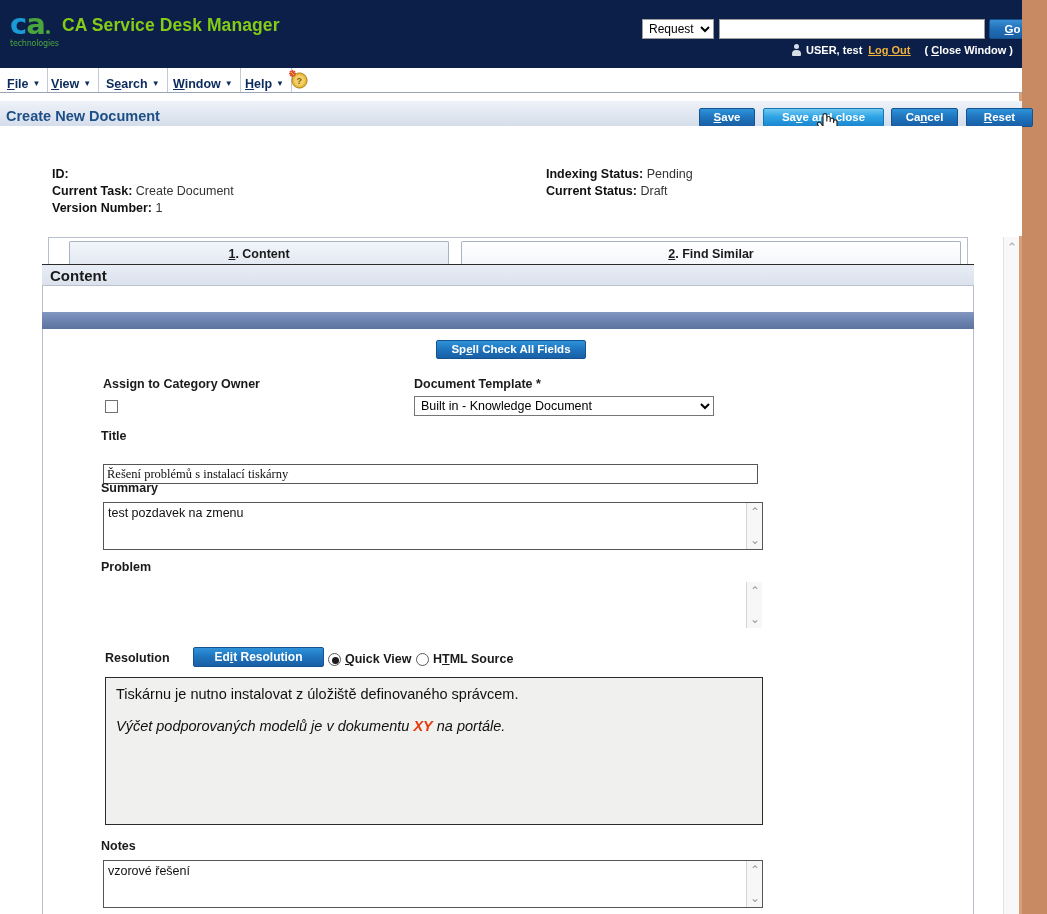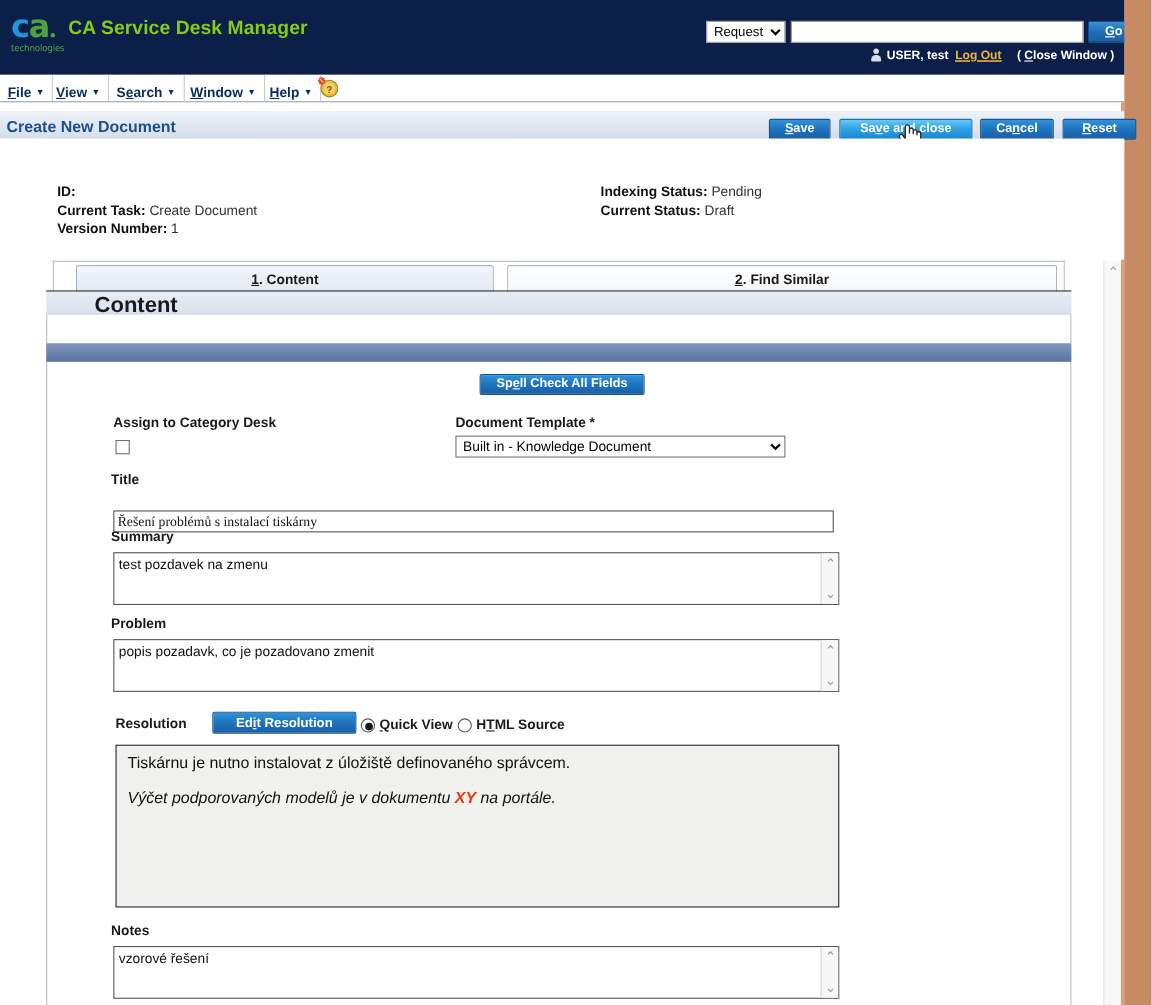--- a/index.html
+++ b/index.html
@@ -271,24 +271,23 @@
 
   .contentbar {
     position: absolute; left: 42px; top: 264px;
     width: 932px; height: 22px;
     background: linear-gradient(to bottom, #e8edf5 0%, #dbe2ed 100%);
     border-top: 1px solid #2b2b2b;
     border-bottom: 1px solid #b9c1cf;
   }
   .contentbar-lbl {
     position: absolute; left: 8px; top: 2px;
-    font-size: 20px;
+    font-size: 15px;
     font-weight: bold;
     color: #1a1a1a;
-    margin-left: 36px;
   }
   .whitegap {
     position: absolute; left: 42px; top: 286px;
     width: 932px; height: 26px;
     background: #ffffff;
     border-left: 1px solid #b7bfcc;
     border-right: 1px solid #b7bfcc;
   }
   .bluebar {
     position: absolute; left: 42px; top: 312px;
@@ -551,40 +550,39 @@
   <div class="contentbar">
     <div class="contentbar-lbl">Content</div>
   </div>
   <div class="whitegap"></div>
   <div class="bluebar"></div>
 
   <div class="formpanel">
 
     <div class="spellbtn"><span>Sp</span><u>e</u><span>ll Check All Fields</span></div>
 
-    <div class="flabel" style="left:60px; top:48px;">Assign to Category Desk</div>
+    <div class="flabel" style="left:60px; top:48px;">Assign to Category Owner</div>
     <div class="chk" style="left:62px; top:71px;"></div>
 
     <div class="flabel" style="left:371px; top:48px;">Document Template *</div>
     <select class="tmpl-select">
       <option>Built in - Knowledge Document</option>
     </select>
 
     <div class="flabel" style="left:58px; top:100px;">Title</div>
     <input class="txtinput" style="left: 60px; top: 121px; width: 655px; height: 20px;" type="text" value="Řešení problémů s instalací tiskárny">
 
     <div class="flabel" style="left:58px; top:152px;">Summary</div>
     <textarea class="txtarea" style="left: 60px; top: 173px; width: 660px; height: 48px;">test pozdavek na zmenu</textarea>
     <div class="fakescroll" style="left:703px; top:174px; height:46px;">
       <div class="ar up">⌃</div>
       <div class="ar dn">⌄</div>
     </div>
 
     <div class="flabel" style="left:58px; top:231px;">Problem</div>
-    <textarea class="txtarea" style="left: 60px; top: 252px; width: 660px; height: 48px;">popis pozadavk, co je pozadovano zmenit</textarea>
     <div class="fakescroll" style="left:703px; top:253px; height:46px;">
       <div class="ar up">⌃</div>
       <div class="ar dn">⌄</div>
     </div>
 
     <div class="flabel" style="left:62px; top:322px;">Resolution</div>
     <div class="editres-btn"><span>Ed</span><u>i</u><span>t Resolution</span></div>
 
     <div class="radio-outer on" style="left:285px; top:324px;"></div>
     <div class="radio-lbl" style="left:302px; top:323px;"><u>Q</u><span>uick View</span></div>

